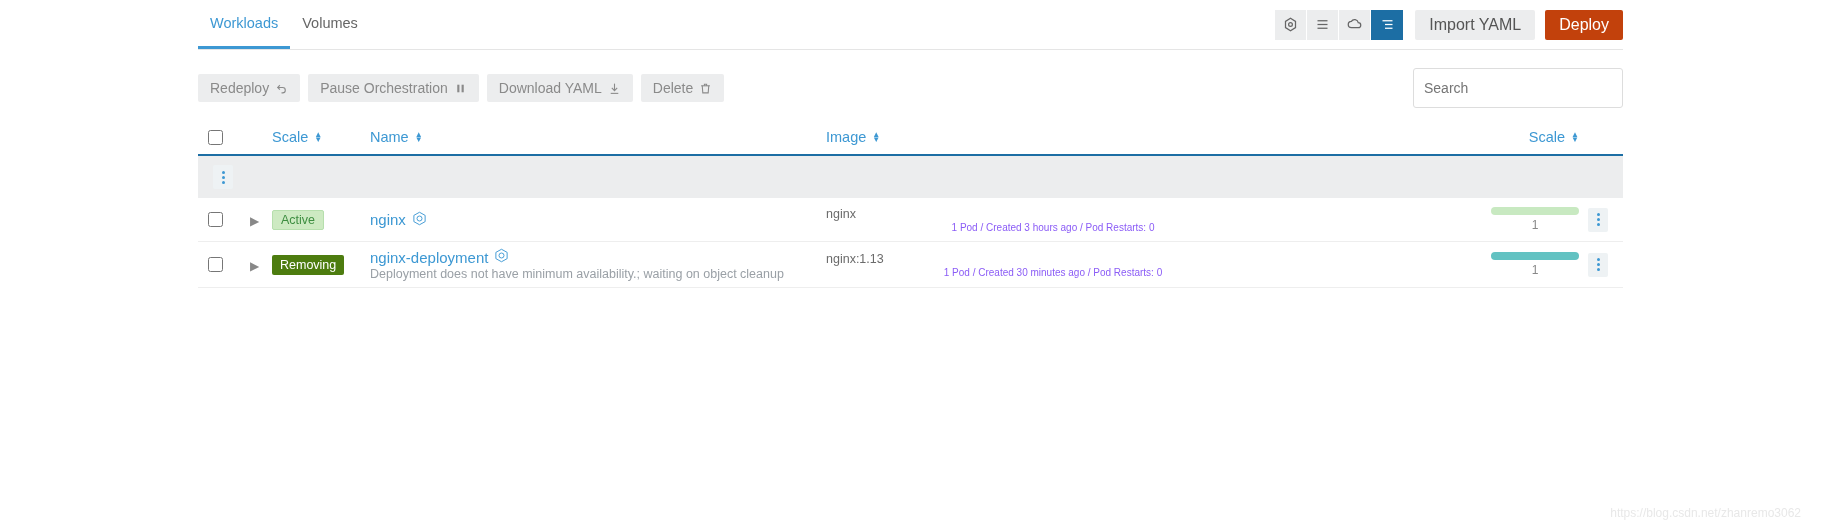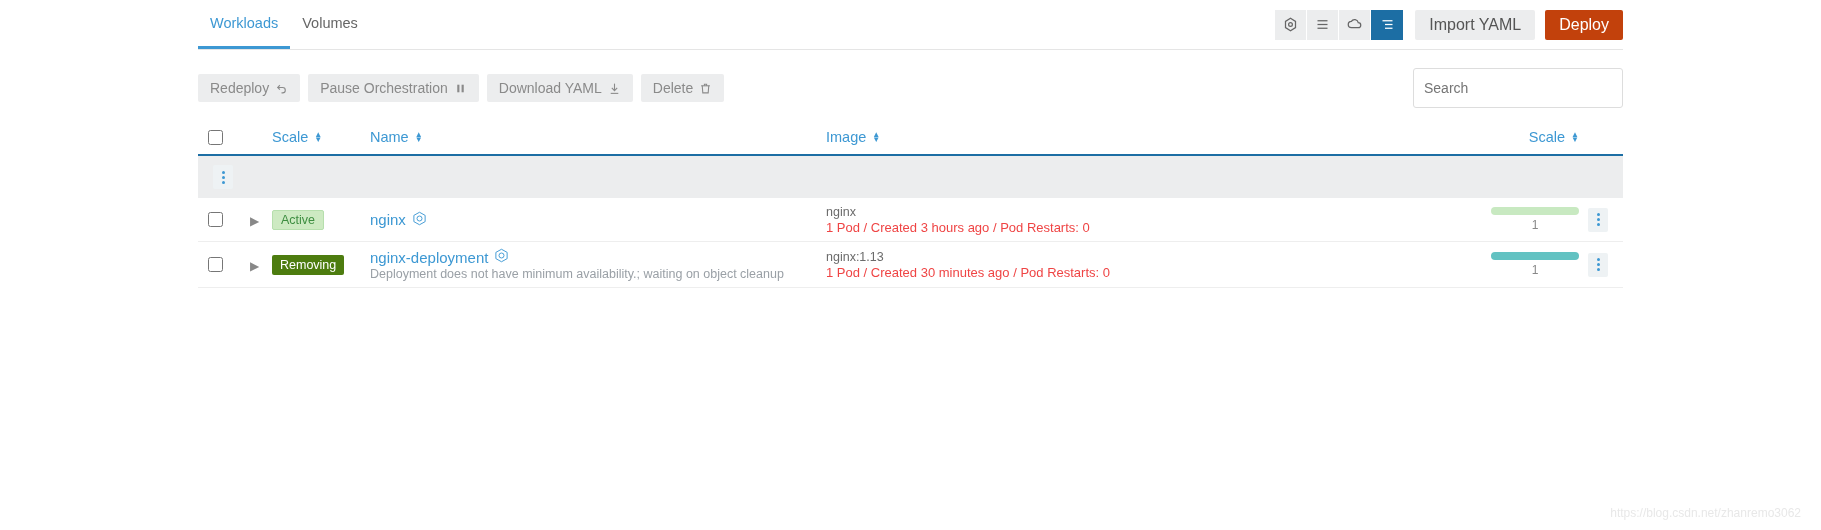--- a/index.html
+++ b/index.html
@@ -49,21 +49,21 @@
   .row { display:flex; align-items:center; min-height:44px; padding:6px 10px; border-bottom:1px solid #eee; }
   .expand-tri { color:#888; cursor:pointer; font-size:12px; }
   .badge { display:inline-flex; align-items:center; height:20px; padding:0 8px; border-radius:2px; font-size:12.5px; }
   .badge.active { background:#cdeac2; color:#3e8e41; border:1px solid #b6dfad; }
   .badge.removing { background:#4d7c0f; color:#fff; }
   .name-wrap { display:flex; flex-direction:column; gap:1px; }
   .name-link { color:#3d98d3; display:flex; align-items:center; gap:6px; font-size:15px; }
   .name-sub { color:#9aa0a6; font-size:12.5px; }
   .img-wrap { display:flex; flex-direction:column; gap:1px; }
   .img-main { color:#6b6b6b; font-size:12.5px; }
-  .img-sub { color:#ef4444; font-size:13px; }
+  .img-sub { color:#8b5cf6; font-size:10px;text-align:center; }
   .scalebar { width:88px; height:8px; border-radius:4px; margin-bottom:3px; }
   .scalebar.green { background:#c8e9c1; }
   .scalebar.teal { background:#62c2c2; }
   .scale-num { font-size:12px; color:#888; text-align:center; }
   .scale-wrap { display:flex; flex-direction:column; align-items:center; }
   .row-kebab { width:20px; height:24px; background:#eef2f4; display:flex; flex-direction:column; align-items:center; justify-content:center; gap:2px; border-radius:2px; cursor:pointer; }
   .row-kebab span { width:3px; height:3px; border-radius:50%; background:#3d98d3; }
 
   .k8s-icon svg { width:15px; height:15px; }
 

